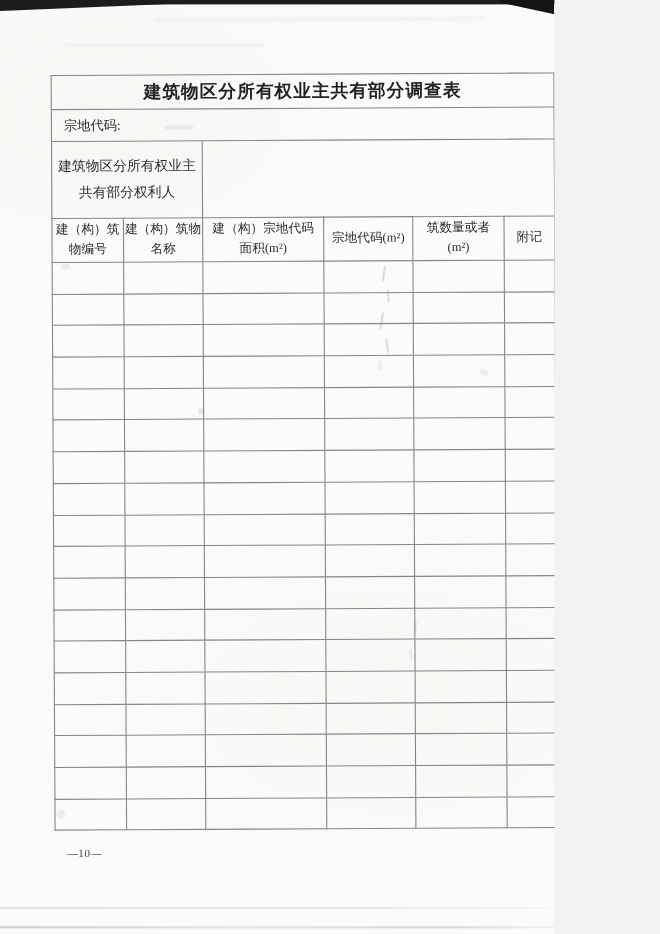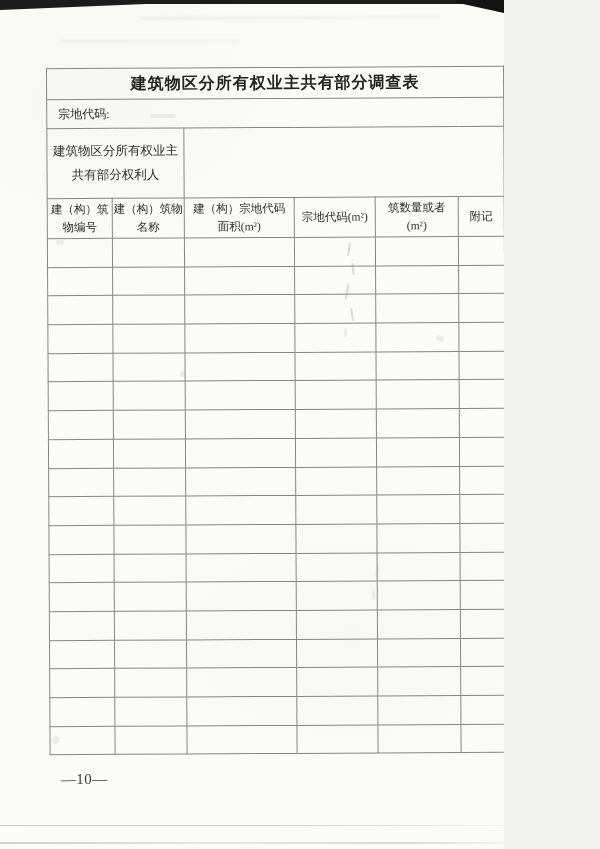--- a/index.html
+++ b/index.html
@@ -108,21 +108,21 @@
     line-height: 1.55;
     white-space: pre-line;
     color: #2b2b2b;
   }
   tbody.grid tr { height: 28.7px; }
   tbody.grid td { background: transparent; }
 
   .page-number {
     position: absolute;
     left: 11px; top: 703px; 
-    font-size: 15px;
+    font-size: 10px;
     color: #3a3a3a;
     letter-spacing: 0.5px;
   }
 </style>
 </head>
 <body>
 
 <div class="page">
 
   <div class="scan-band-top"></div>

